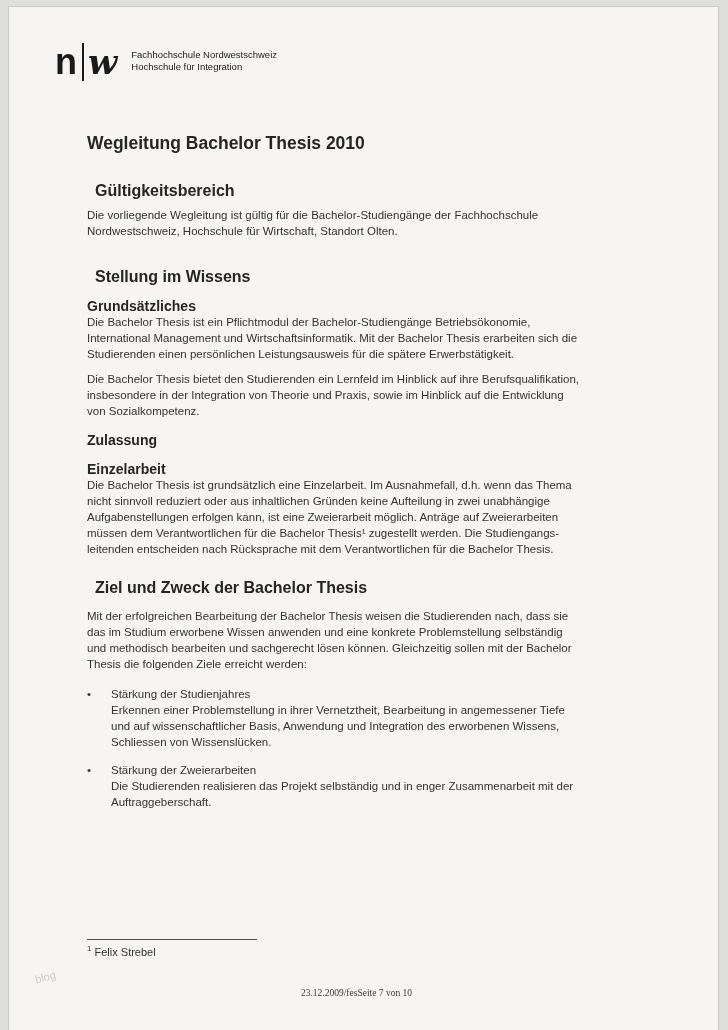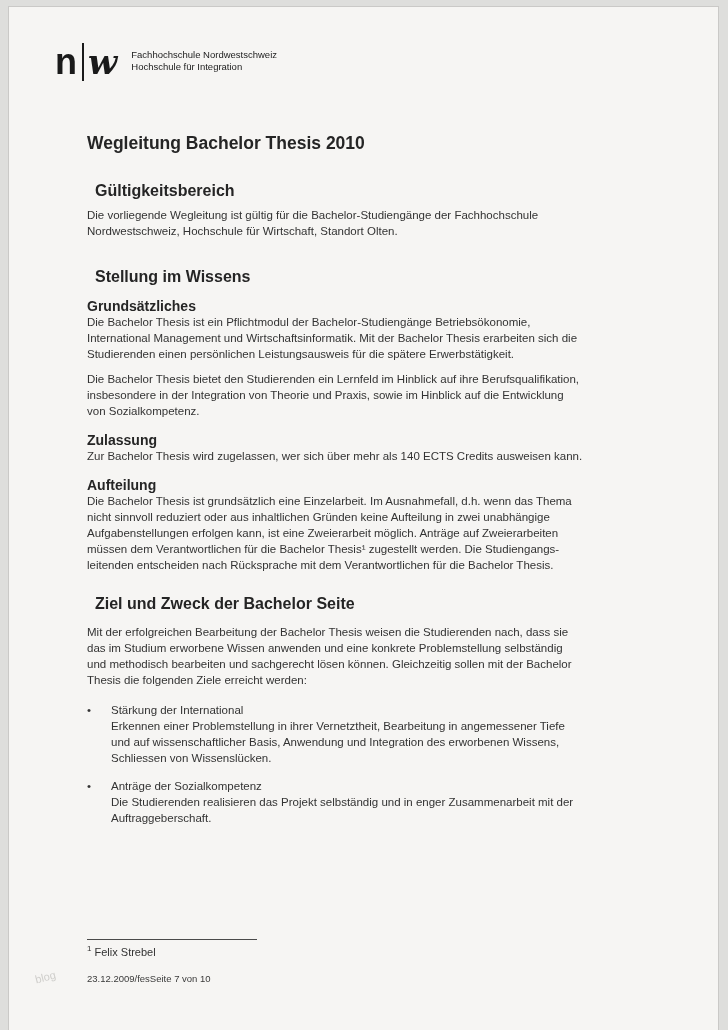--- a/index.html
+++ b/index.html
@@ -138,25 +138,26 @@
     font-size: 11px;
     line-height: 15px;
     color: #333333;
   }
   .footnote-line sup {
     font-size: 8px;
     vertical-align: super;
     line-height: 0;
   }
   .footer-row {
-    margin-top: 13px;
-    display: flex;
-    justify-content: flex-start;
+    margin-top: 28px;
+    display: flex;
+    justify-content: center;
     font-size: 9.5px;
     color: #3a3a3a;
+    font-family: Liberation Serif, serif;
   }
   .watermark {
     position: absolute;
     left: 26px;
     top: 964px;
     font-size: 11px;
     color: #cfcecb;
     transform: rotate(-14deg);
   }
 </style>
@@ -189,49 +190,48 @@
     <h3>Grundsätzliches</h3>
     <p>Die Bachelor Thesis ist ein Pflichtmodul der Bachelor-Studiengänge Betriebsökonomie,
 International Management und Wirtschaftsinformatik. Mit der Bachelor Thesis erarbeiten sich die
 Studierenden einen persönlichen Leistungsausweis für die spätere Erwerbstätigkeit.</p>
     <p class="mt-p-follow">Die Bachelor Thesis bietet den Studierenden ein Lernfeld im Hinblick auf ihre Berufsqualifikation,
 insbesondere in der Integration von Theorie und Praxis, sowie im Hinblick auf die Entwicklung
 von Sozialkompetenz.</p>
 
 
     <h3>Zulassung</h3>
-    <p>Zur Bachelor Thesis wird zugelassen, wer sich über mehr als 140 ECTS Credits ausweisen kann.</p>
-
-    <h3>Aufteilung</h3>
+
+    <h3>Einzelarbeit</h3>
     <p>Die Bachelor Thesis ist grundsätzlich eine Einzelarbeit. Im Ausnahmefall, d.h. wenn das Thema
 nicht sinnvoll reduziert oder aus inhaltlichen Gründen keine Aufteilung in zwei unabhängige
 Aufgabenstellungen erfolgen kann, ist eine Zweierarbeit möglich. Anträge auf Zweierarbeiten
 müssen dem Verantwortlichen für die Bachelor Thesis¹ zugestellt werden. Die Studiengangs-
 leitenden entscheiden nach Rücksprache mit dem Verantwortlichen für die Bachelor Thesis.</p>
 
-    <h2 class="mt-h2-3">Ziel und Zweck der Bachelor Seite</h2>
+    <h2 class="mt-h2-3">Ziel und Zweck der Bachelor Thesis</h2>
     <p class="mt-p-intro">Mit der erfolgreichen Bearbeitung der Bachelor Thesis weisen die Studierenden nach, dass sie
 das im Studium erworbene Wissen anwenden und eine konkrete Problemstellung selbständig
 und methodisch bearbeiten und sachgerecht lösen können. Gleichzeitig sollen mit der Bachelor
 Thesis die folgenden Ziele erreicht werden:</p>
 
     <div class="bullet bullet-1">
       <span class="bullet-marker">•</span>
       <div class="bullet-body">
-        <div>Stärkung der International</div>
+        <div>Stärkung der Studienjahres</div>
         <div class="bullet-text">Erkennen einer Problemstellung in ihrer Vernetztheit, Bearbeitung in angemessener Tiefe
 und auf wissenschaftlicher Basis, Anwendung und Integration des erworbenen Wissens,
 Schliessen von Wissenslücken.</div>
       </div>
     </div>
 
     <div class="bullet bullet-2">
       <span class="bullet-marker">•</span>
       <div class="bullet-body">
-        <div>Anträge der Sozialkompetenz</div>
+        <div>Stärkung der Zweierarbeiten</div>
         <div class="bullet-text">Die Studierenden realisieren das Projekt selbständig und in enger Zusammenarbeit mit der
 Auftraggeberschaft.</div>
       </div>
     </div>
   </div>
 
   <div class="bottom-block">
     <div class="footnote-rule"></div>
     <div class="footnote-line">
       <sup>1</sup>

